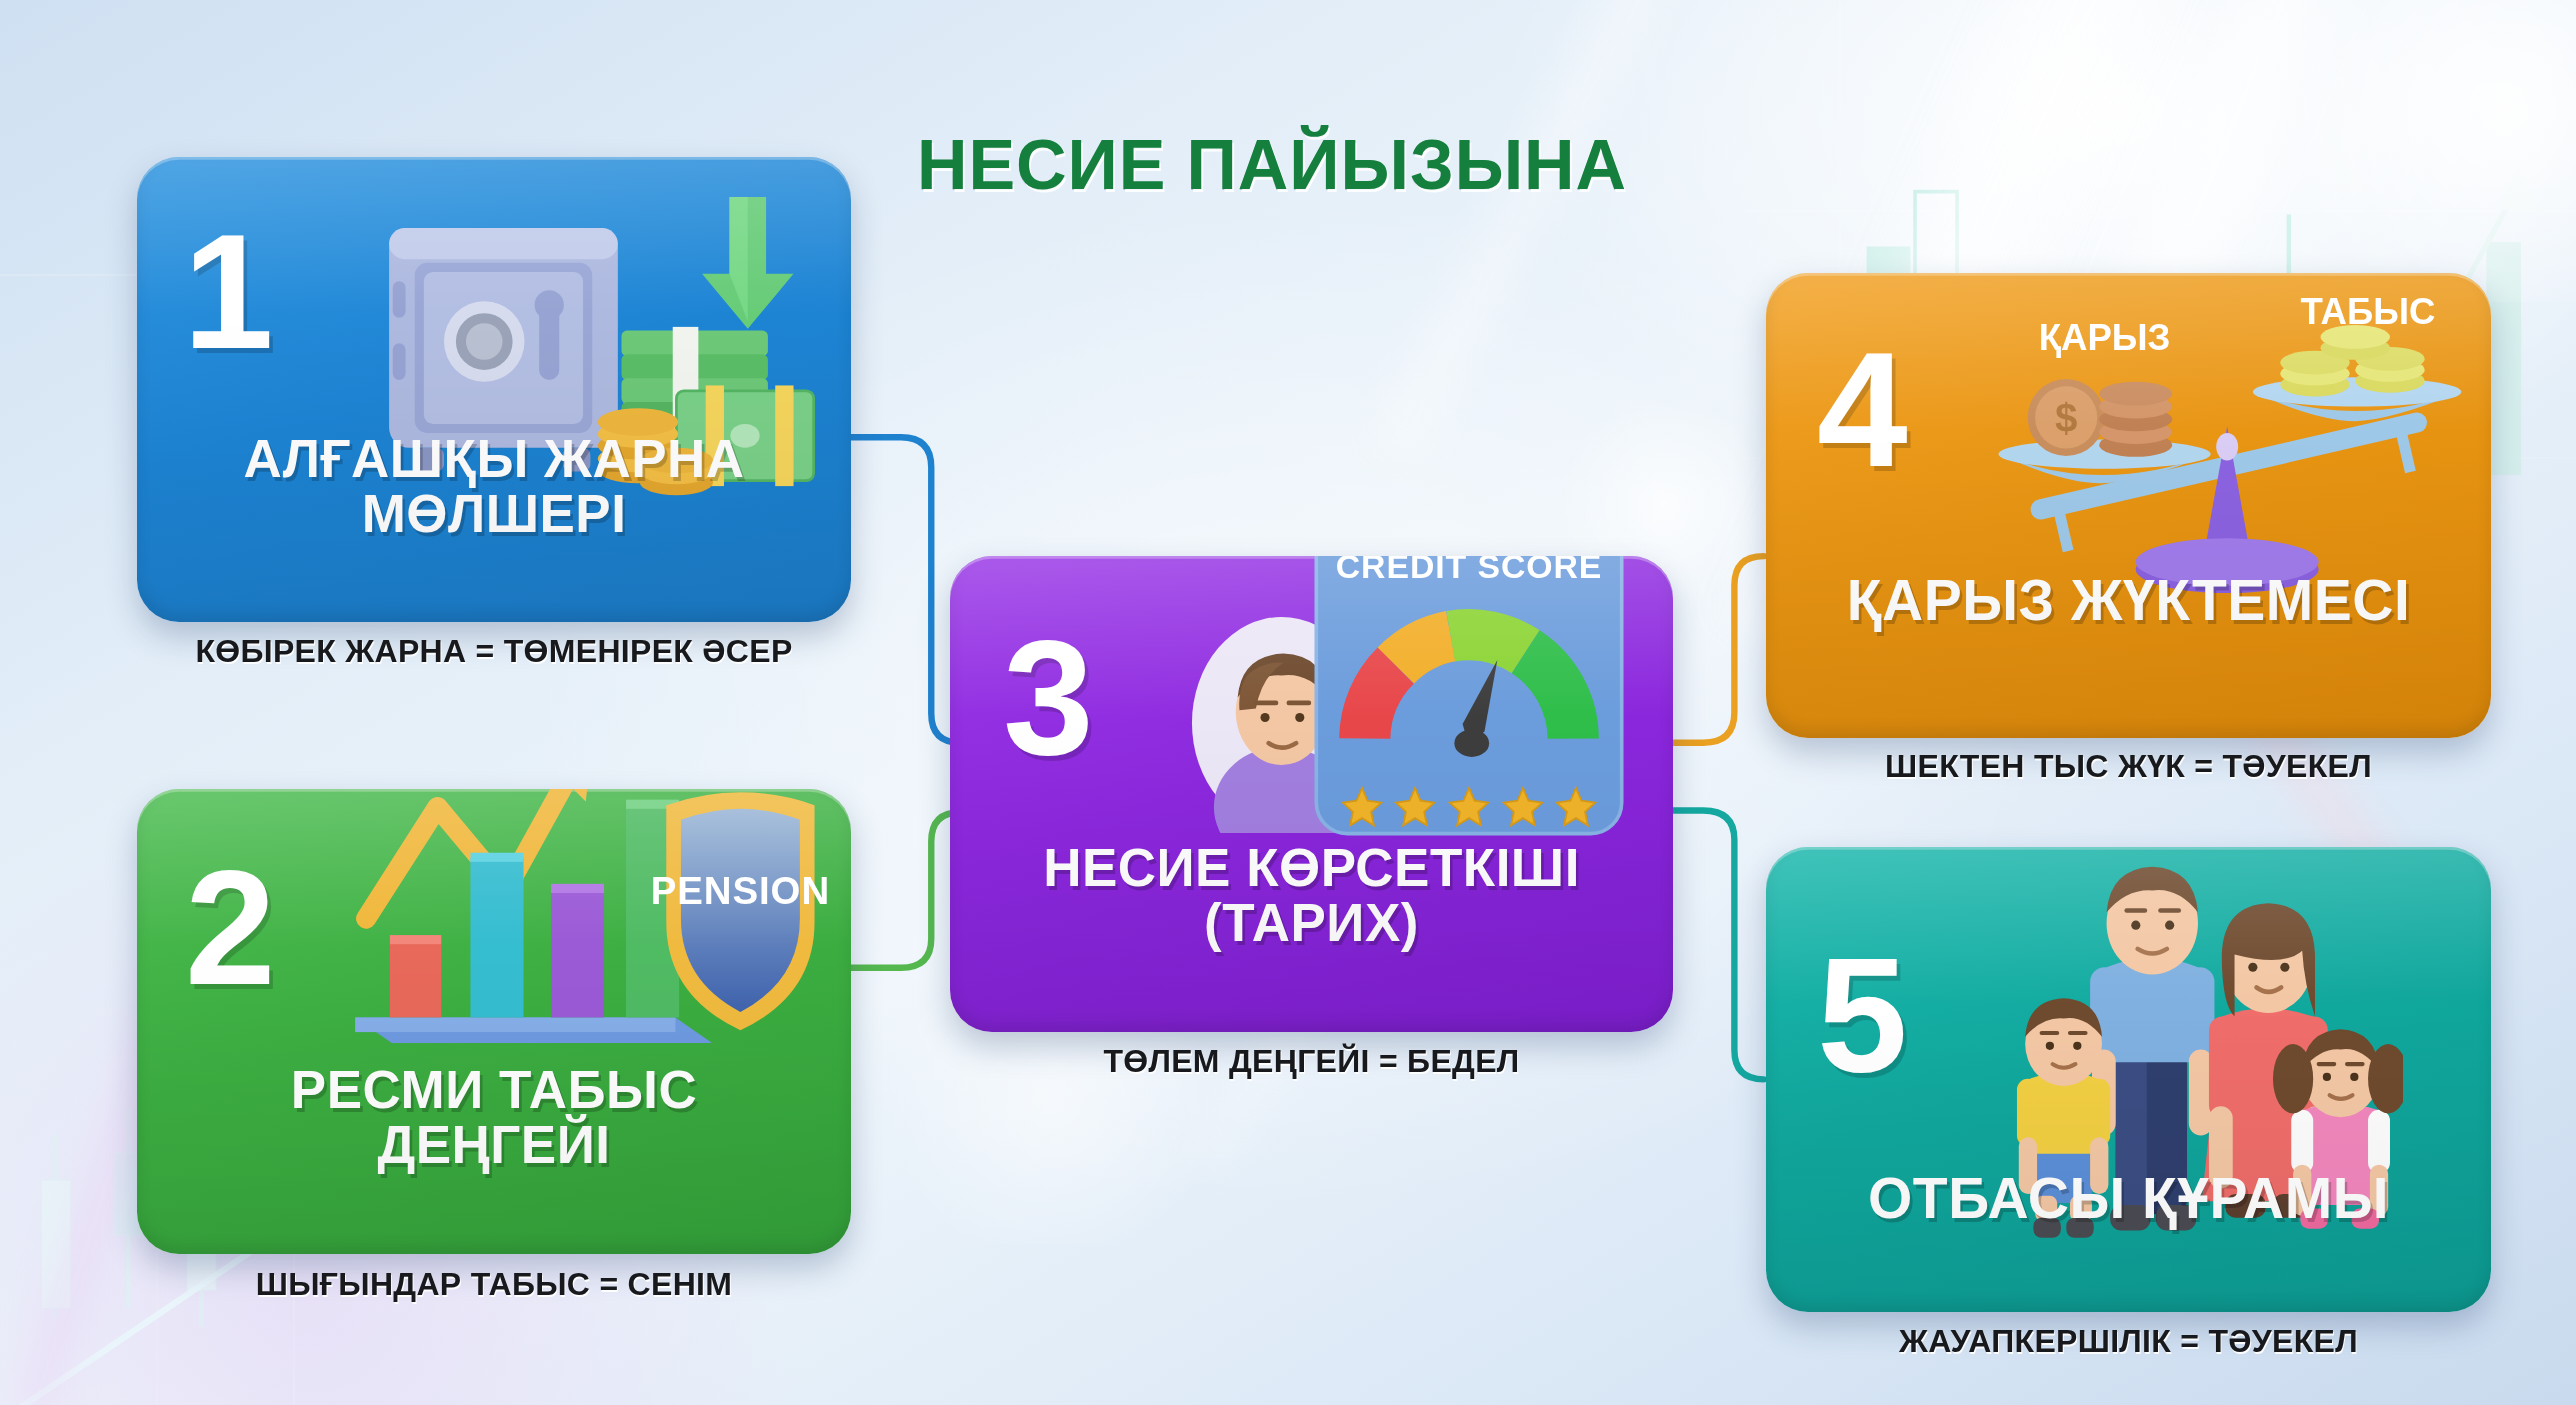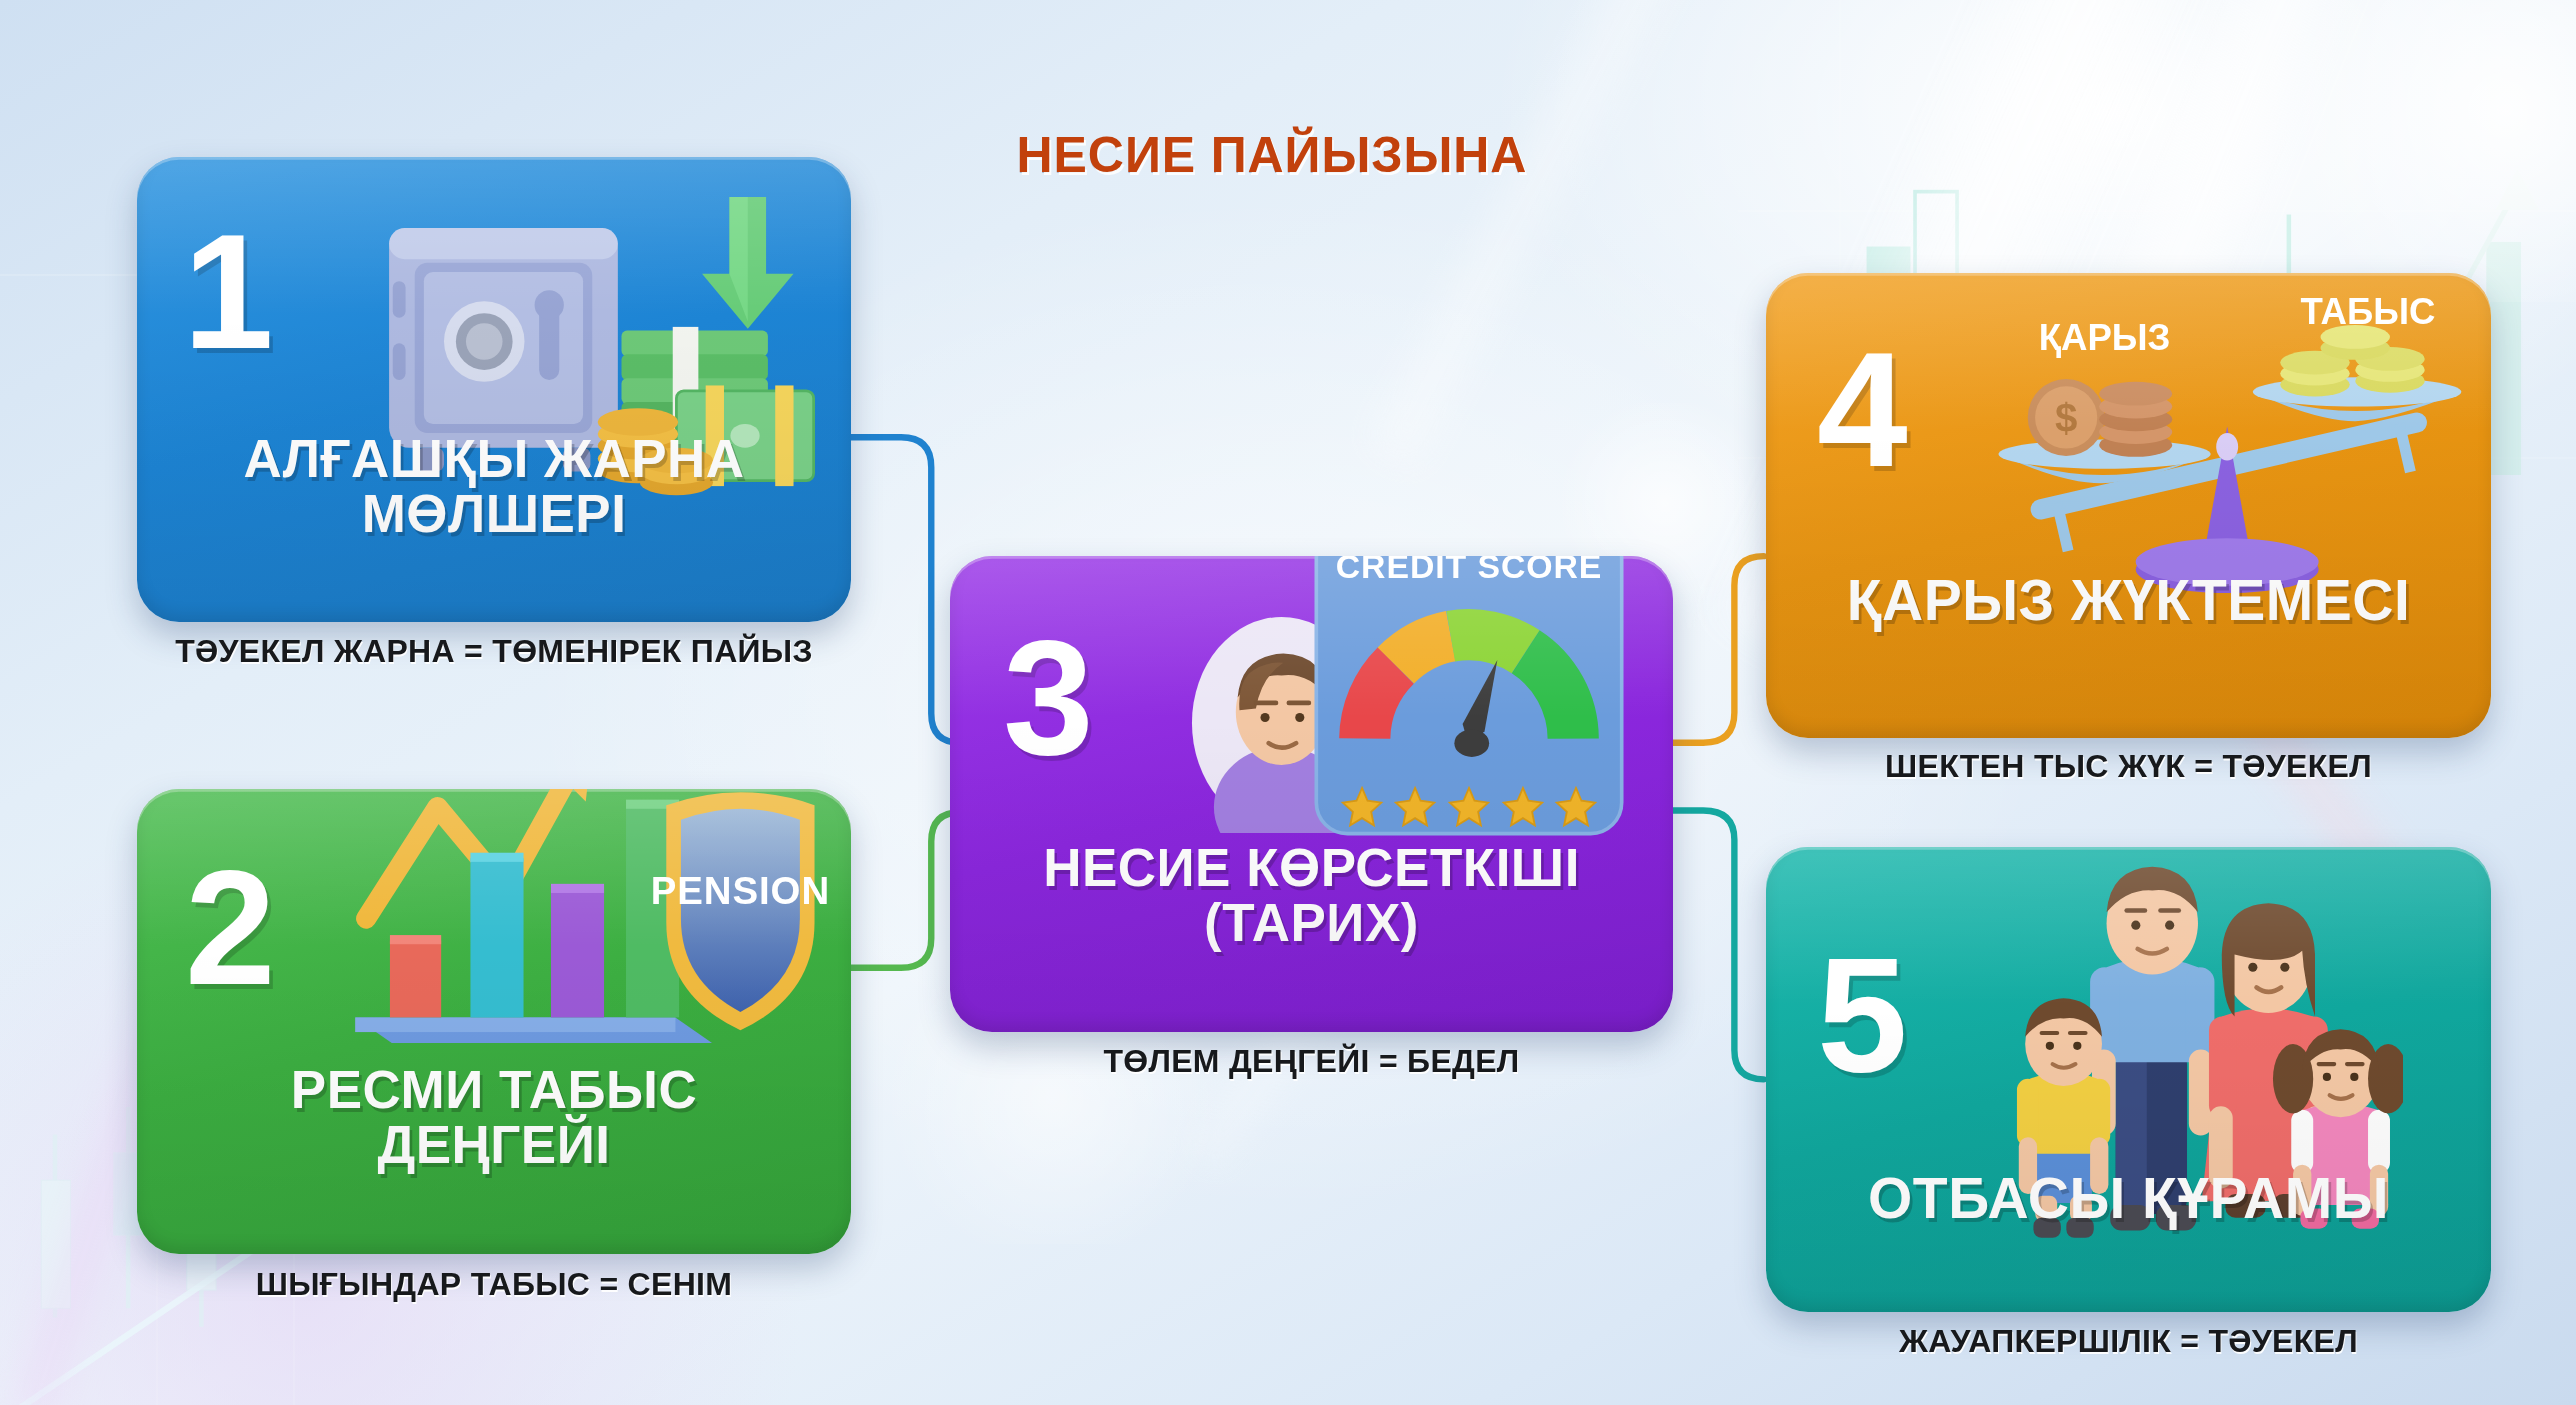--- a/index.html
+++ b/index.html
@@ -29,22 +29,22 @@
   .spark {
     position:absolute;
     background:radial-gradient(circle, rgba(255,255,255,.95) 0%, rgba(255,255,255,0) 70%);
   }
   .grid-line { position:absolute; background:rgba(255,255,255,.45); }
 
   
   #title {
     position:absolute; left:787px; top:128px; width:970px;
     text-align:center;
-    color:#c2410c;
-    font-size:50px; font-weight:bold; line-height:1.08;
+    color:#15803d;
+    font-size:70px; font-weight:bold; line-height:1.08;
     letter-spacing:0.9px;
     text-shadow:1.8px 2.7px 0 rgba(255,255,255,.85), 0 0.9px 0 rgba(10,40,90,.25);
   }
   #title .tline { display:block; white-space:nowrap; }
 
   
   .card {
     position:absolute;
     border-radius:42px;
     box-shadow:0 14.6px 31px rgba(35,60,110,.26), inset 0 2.7px 0 rgba(255,255,255,.28), inset 0 -7.3px 14.6px rgba(0,0,0,.10);
@@ -203,21 +203,21 @@
       <ellipse cx="372" cy="324" rx="40" ry="14" fill="#f3bf45"></ellipse>
       <ellipse cx="372" cy="312" rx="40" ry="14" fill="#edb63d"></ellipse>
     </g>
   </svg>
 
   <div class="card-title" style="top:274px;font-size:53px;">
     <span style="display:block;">АЛҒАШҚЫ ЖАРНА</span>
     <span style="display:block;">МӨЛШЕРІ</span>
   </div>
 </div>
-<div class="caption" style="left:137px;top:633px;width:714px;">ТӘУЕКЕЛ ЖАРНА = ТӨМЕНІРЕК ПАЙЫЗ</div>
+<div class="caption" style="left:137px;top:633px;width:714px;">КӨБІРЕК ЖАРНА = ТӨМЕНІРЕК ӘСЕР</div>
 
 <div class="card" id="card2">
   <div class="card-num" style="left:48px;top:57px;font-size:163px;">2</div>
 
   <svg class="art" style="left:209px;top:-37px;" width="485" height="357" viewBox="0 0 530 390">
 
     <path d="M22 182 L100 60 L175 150 L248 18" fill="none" stroke="#f0b73a" stroke-width="22" stroke-linecap="round" stroke-linejoin="round"></path>
     <path d="M218 10 L268 0 L262 54 Z" fill="#f0b73a"></path>
 
     <path d="M10 290 L360 290 L400 318 L50 318 Z" fill="#6e9ae0"></path>

